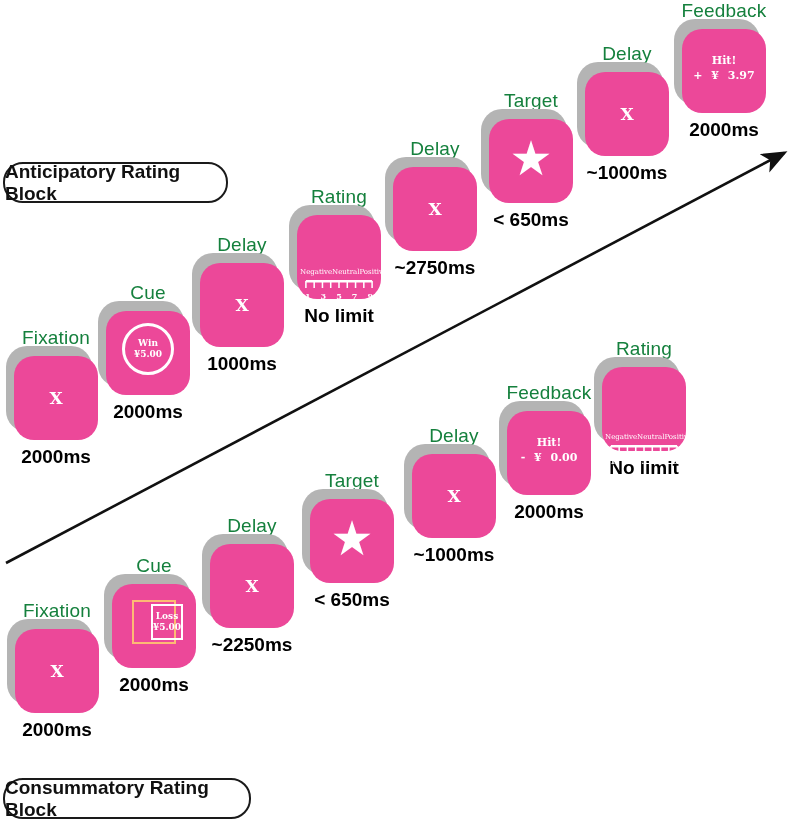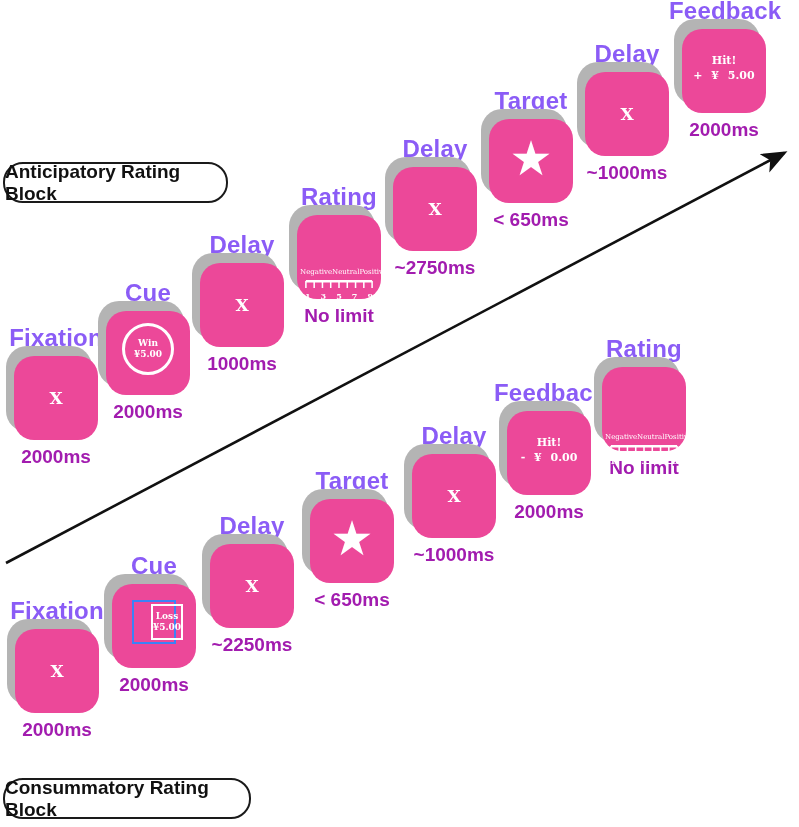--- a/index.html
+++ b/index.html
@@ -2,51 +2,51 @@
 <html><head>
 <meta charset="utf-8">
 <style>
   html,body { margin:0; padding:0; background:#ffffff; }
   #canvas {
     position:relative; width:799px; height:827px; background:#ffffff;
     font-family:"Liberation Sans", sans-serif; overflow:hidden;
   }
   .screen { position:absolute; width:110px; text-align:center; }
   .stage {
-    font-weight:bold; font-size:24px; color:#8b5cf6; line-height:20px;
+    font-weight:normal; font-size:19px; color:#15803d; line-height:20px;
     margin-bottom:8px; letter-spacing:0.2px;
   }
   .card {
     position:relative; width:84px; height:84px; margin:0 auto;
     background:#ec4899; border-radius:20px;
     box-shadow:-7px -9px 0 1px #b4b4b4;
     display:flex; flex-direction:column; align-items:center; justify-content:center;
   }
   .dur {
-    font-weight:bold; font-size:19px; color:#a21caf; line-height:22px;
+    font-weight:bold; font-size:19px; color:#000000; line-height:22px;
     margin-top:6px; white-space:nowrap;
   }
   .fixx {
     color:#fff; font-family:"DejaVu Serif", serif; font-weight:bold;
     font-size:17px; line-height:1;
   }
   .star { color:#fff; font-size:48px; line-height:1; margin-top:-4px; }
   
   .cue-circle {
     width:46px; height:46px; border:3px solid #fff; border-radius:50%;
     display:flex; flex-direction:column; align-items:center; justify-content:center;
     margin-top:-8px;
   }
   .cue-l1, .cue-l2 {
     color:#fff; font-family:"DejaVu Serif", serif; font-weight:bold;
     font-size:9px; line-height:11px; white-space:nowrap;
   }
   
   .cue-square {
-    width:44px; height:44px; border:2px solid #3b82f6; margin-top:-8px;
+    width:44px; height:44px; border:2px solid #fdba74; margin-top:-8px;
     display:flex; align-items:center; justify-content:center; box-sizing:border-box;padding-left:26px;
   }
   .cue-square-inner {
     width:36px; height:36px; border:2px solid #fff; box-sizing:border-box;
     display:flex; flex-direction:column; align-items:center; justify-content:center;
   }
   
   .fb { margin-top:-6px; }
   .fb-l1, .fb-l2 {
     color:#fff; font-family:"DejaVu Serif", serif; font-weight:bold;
@@ -170,21 +170,21 @@
       <span class="fixx">X</span>
     </div>
     <div class="dur">~1000ms</div>
   </div>
 
   <div class="screen" style="left:669px; top:1px;">
     <div class="stage">Feedback</div>
     <div class="card">
       <div class="fb">
         <div class="fb-l1">Hit!</div>
-        <div class="fb-l2">+ ¥ 5.00</div>
+        <div class="fb-l2">+ ¥ 3.97</div>
       </div>
     </div>
     <div class="dur">2000ms</div>
   </div>
 
   <div class="screen" style="left:2px; top:601px;">
     <div class="stage">Fixation</div>
     <div class="card">
       <span class="fixx">X</span>
     </div>

